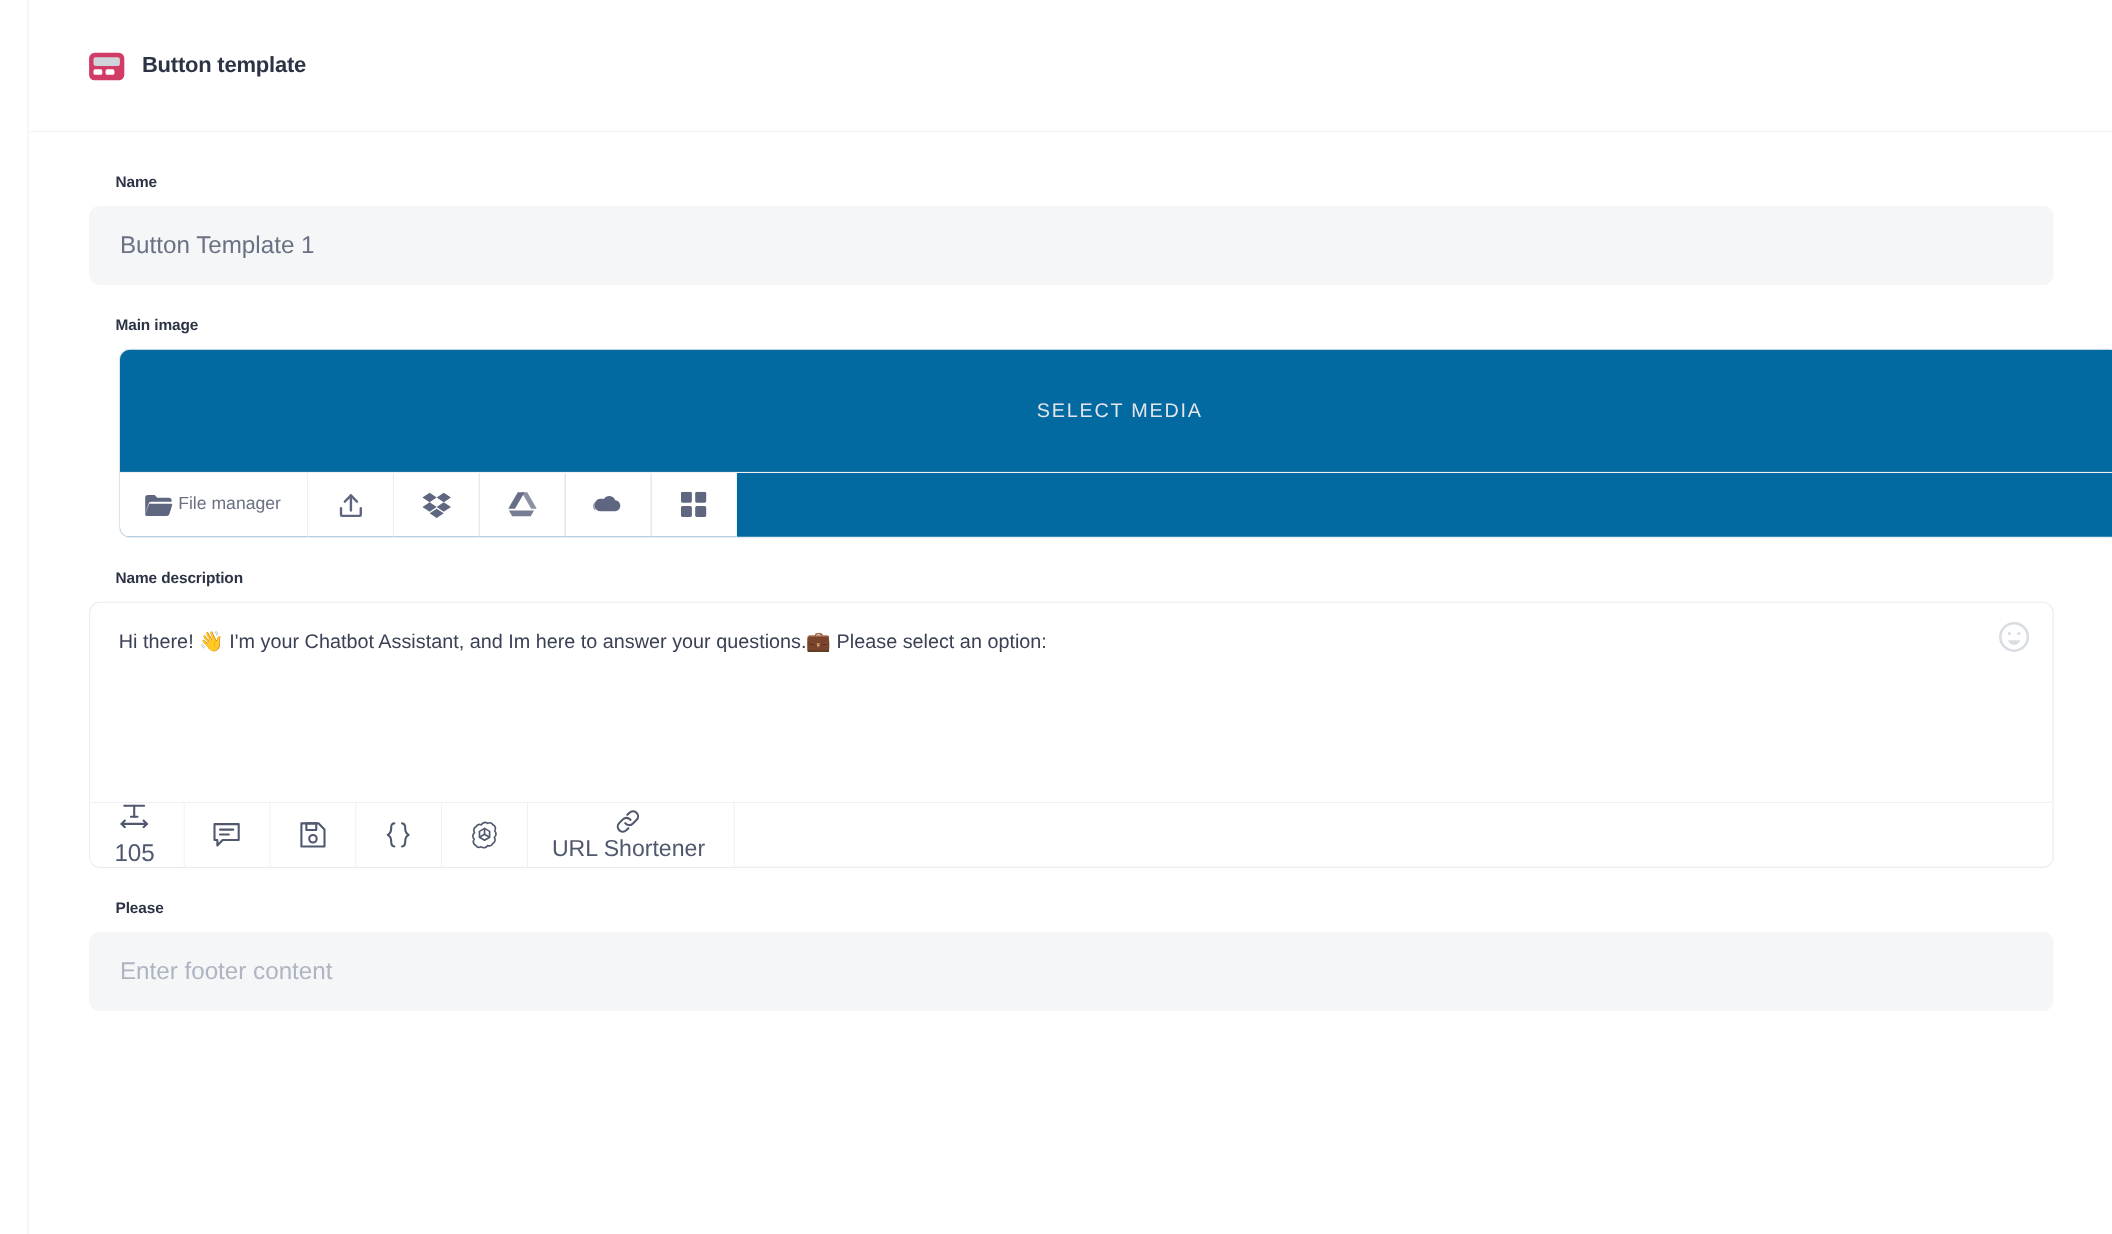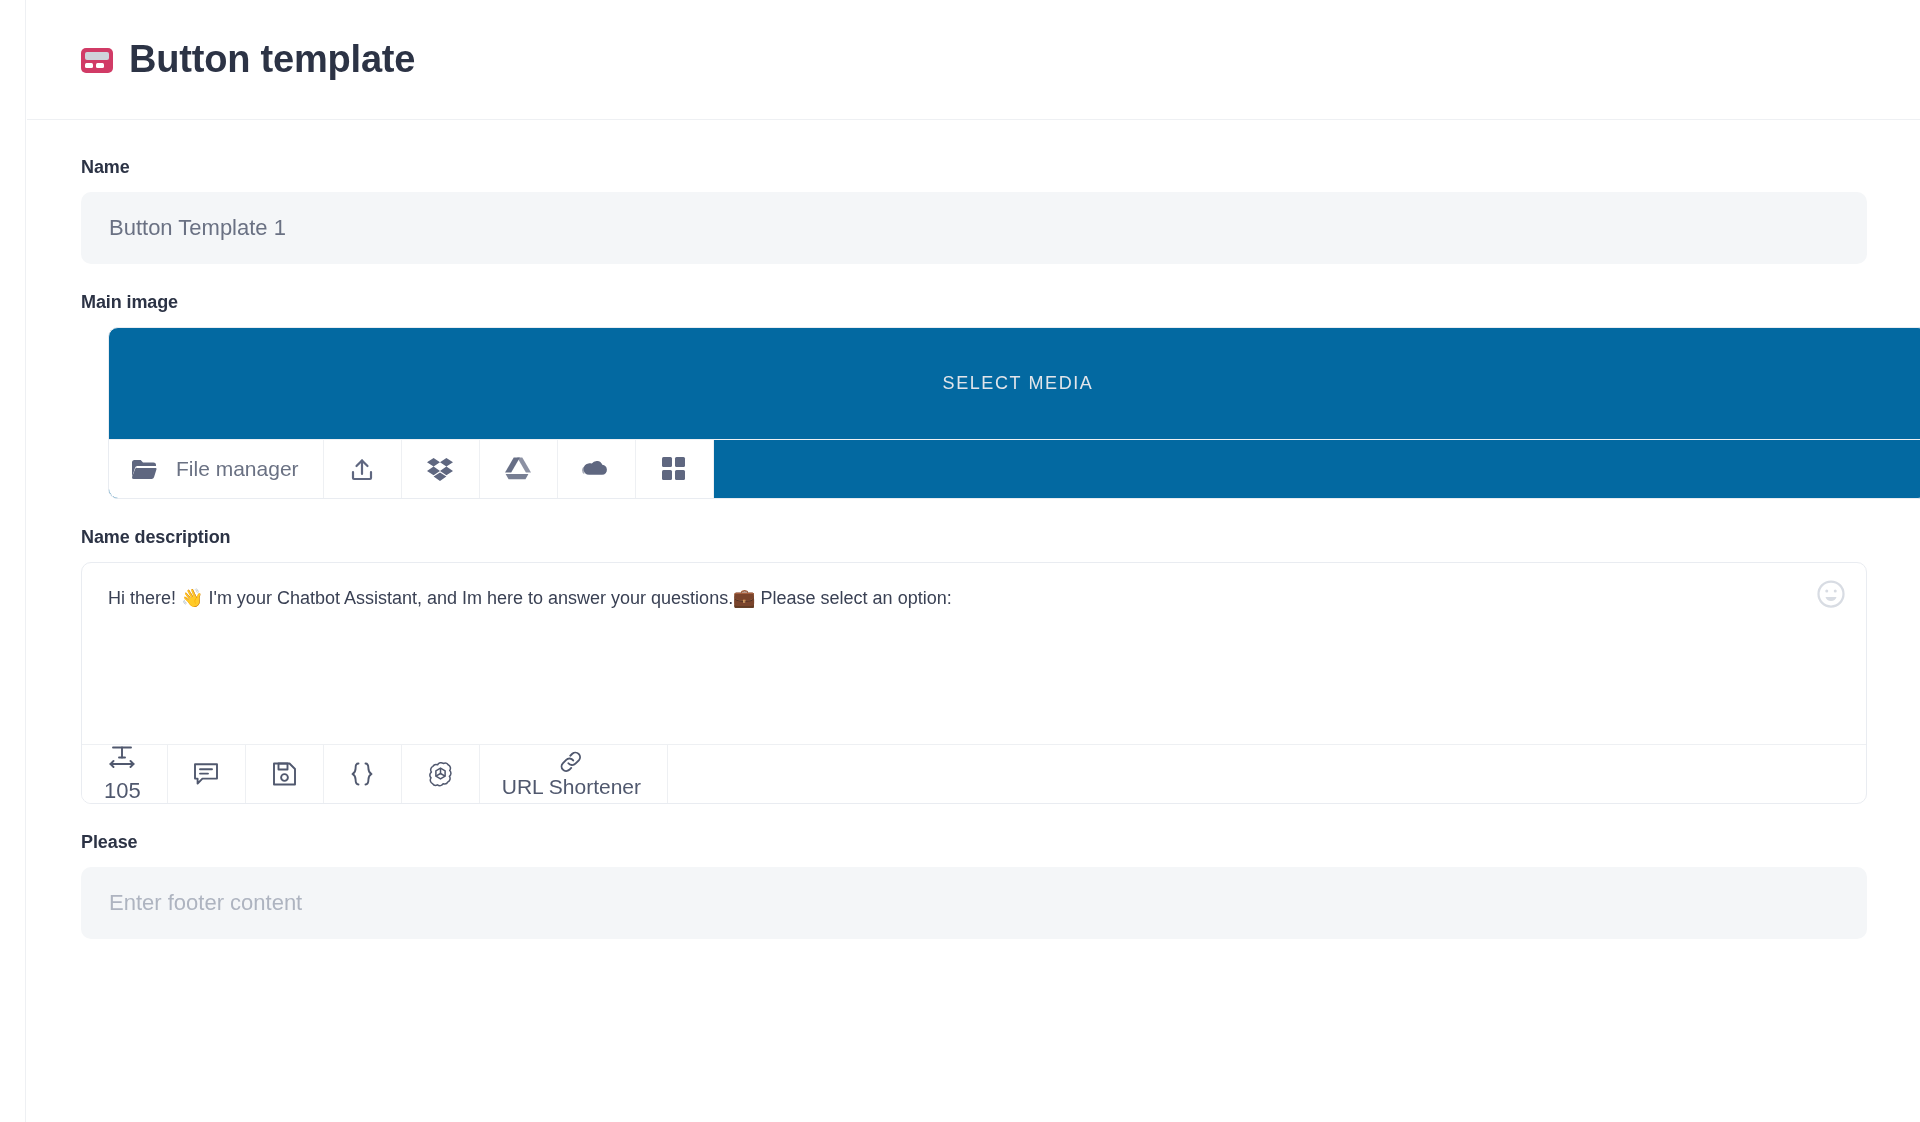--- a/index.html
+++ b/index.html
@@ -65,42 +65,43 @@
     background: #ffffff;
   }
   .header-icon .chip-b {
     position: absolute;
     left: 15px; top: 15px;
     width: 8px; height: 5px;
     border-radius: 1.5px;
     background: #ffffff;
   }
   .header-title {
-    font-size: 38px;
+    font-size: 20px;
     font-weight: 700;
     color: #2c3345;
     letter-spacing: -0.2px;
   }
 
   
   .body {
     position: absolute;
     left: 27px; top: 121px;
     width: 1893px;
     height: 1001px;
     background: #ffffff;
     padding: 36px 54px 0 54px;
   }
 
   .field-label {
-    font-size: 18px;
+    font-size: 14px;
     font-weight: 700;
     color: #2c3345;
     margin-bottom: 14px;
     letter-spacing: -0.1px;
+    margin-left: 24px;
   }
 
   .group { margin-bottom: 28px; }
 
   
   .filled-input {
     width: 1786px;
     height: 72px;
     background: #f4f6f8;
     border: none;
@@ -144,23 +145,23 @@
   .media-btn {
     display: flex;
     align-items: center;
     justify-content: center;
     border-right: 1px solid #eef0f3;
     color: #5f6780;
     cursor: pointer;
     background: #ffffff;
   }
   .media-btn.with-label {
-    gap: 19px;
+    gap: 5px;
     padding: 0 24px 0 22px;
-    font-size: 21px;
+    font-size: 16px;
     color: #6a7183;
   }
   .media-btn.icon-only { width: 78px; }
   .media-spacer { flex: 1 1 auto; }
 
   
   .ta-wrap {
     width: 1786px;
     border: 1px solid #e9ecf1;
     border-radius: 10px;

